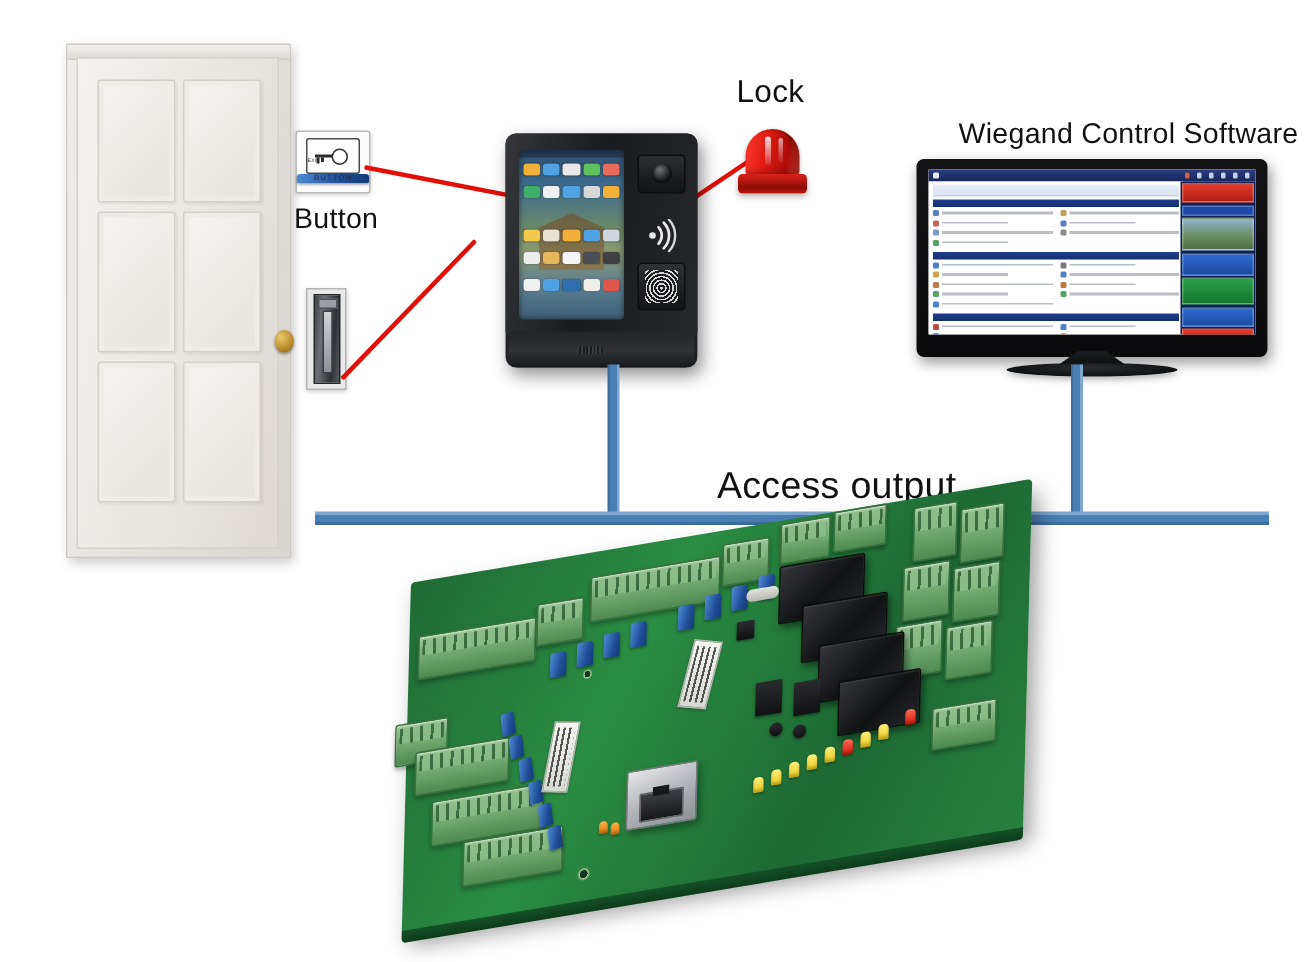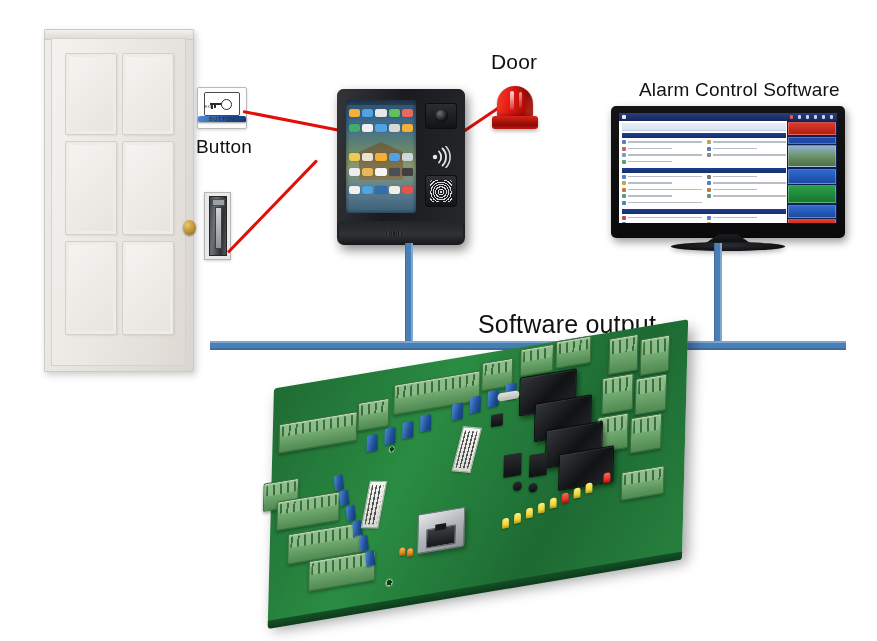--- a/index.html
+++ b/index.html
@@ -283,21 +283,21 @@
     <div id="tmSpeaker"></div>
   </div>
 
   <div class="abs" id="alarm">
     <div class="dome">
       <div class="gl1"></div>
         <div class="gl2"></div>
     </div>
     <div class="base"></div>
   </div>
-  <div class="lbl" id="lblAlarm">Door</div>
+  <div class="lbl" id="lblAlarm">Lock</div>
 
   <div class="abs" id="monitor">
     <div id="screen">
       <div id="mTitle">
         <div class="tdot" style="left:3px;background:#e8e8ee"></div>
         <div class="tdot" style="right:44px;background:#e05a4a"></div>
         <div class="tdot" style="right:36px"></div>
         <div class="tdot" style="right:28px"></div>
         <div class="tdot" style="right:20px"></div>
         <div class="tdot" style="right:12px"></div>
@@ -414,26 +414,26 @@
         <div class="sBlk" style="height:13px;background:linear-gradient(#2f6ad0,#1c4aa0)"></div>
         <div class="sBlk" style="height:16px;background:linear-gradient(#2aa04a,#16762f)"></div>
         <div class="sBlk" style="height:11px;background:linear-gradient(#2f6ad0,#1c4aa0)"></div>
         <div class="sBlk" style="height:11px;background:linear-gradient(#e03a2a,#b01f12)"></div>
 
       </div>
     </div>
     <div id="mStand"></div>
     <div id="mFoot"></div>
   </div>
-  <div class="lbl" id="lblSw">Alarm Control Software</div>
+  <div class="lbl" id="lblSw">Wiegand Control Software</div>
 
   <div class="wireV" style="left:405px;top:243px;height:105px;"></div>
   <div class="wireV" style="left:714px;top:243px;height:105px;"></div>
   <div class="wireH" style="left:210px;top:341px;width:636px;"></div>
-  <div class="lbl" id="lblWieg">Software output</div>
+  <div class="lbl" id="lblWieg">Access output</div>
 
   <div class="abs" id="pcbWrap">
     <div id="pcb">
 
       <div class="tblk" style="left:6px;top:36px;width:78px;height:27px"></div>
       <div class="tblk" style="left:86px;top:28px;width:30px;height:26px"></div>
       <div class="tblk" style="left:122px;top:16px;width:86px;height:28px"></div>
       <div class="tblk" style="left:211px;top:9px;width:30px;height:26px"></div>
       <div class="tblk" style="left:250px;top:2px;width:32px;height:25px"></div>
       <div class="tblk" style="left:286px;top:0px;width:34px;height:25px"></div>

